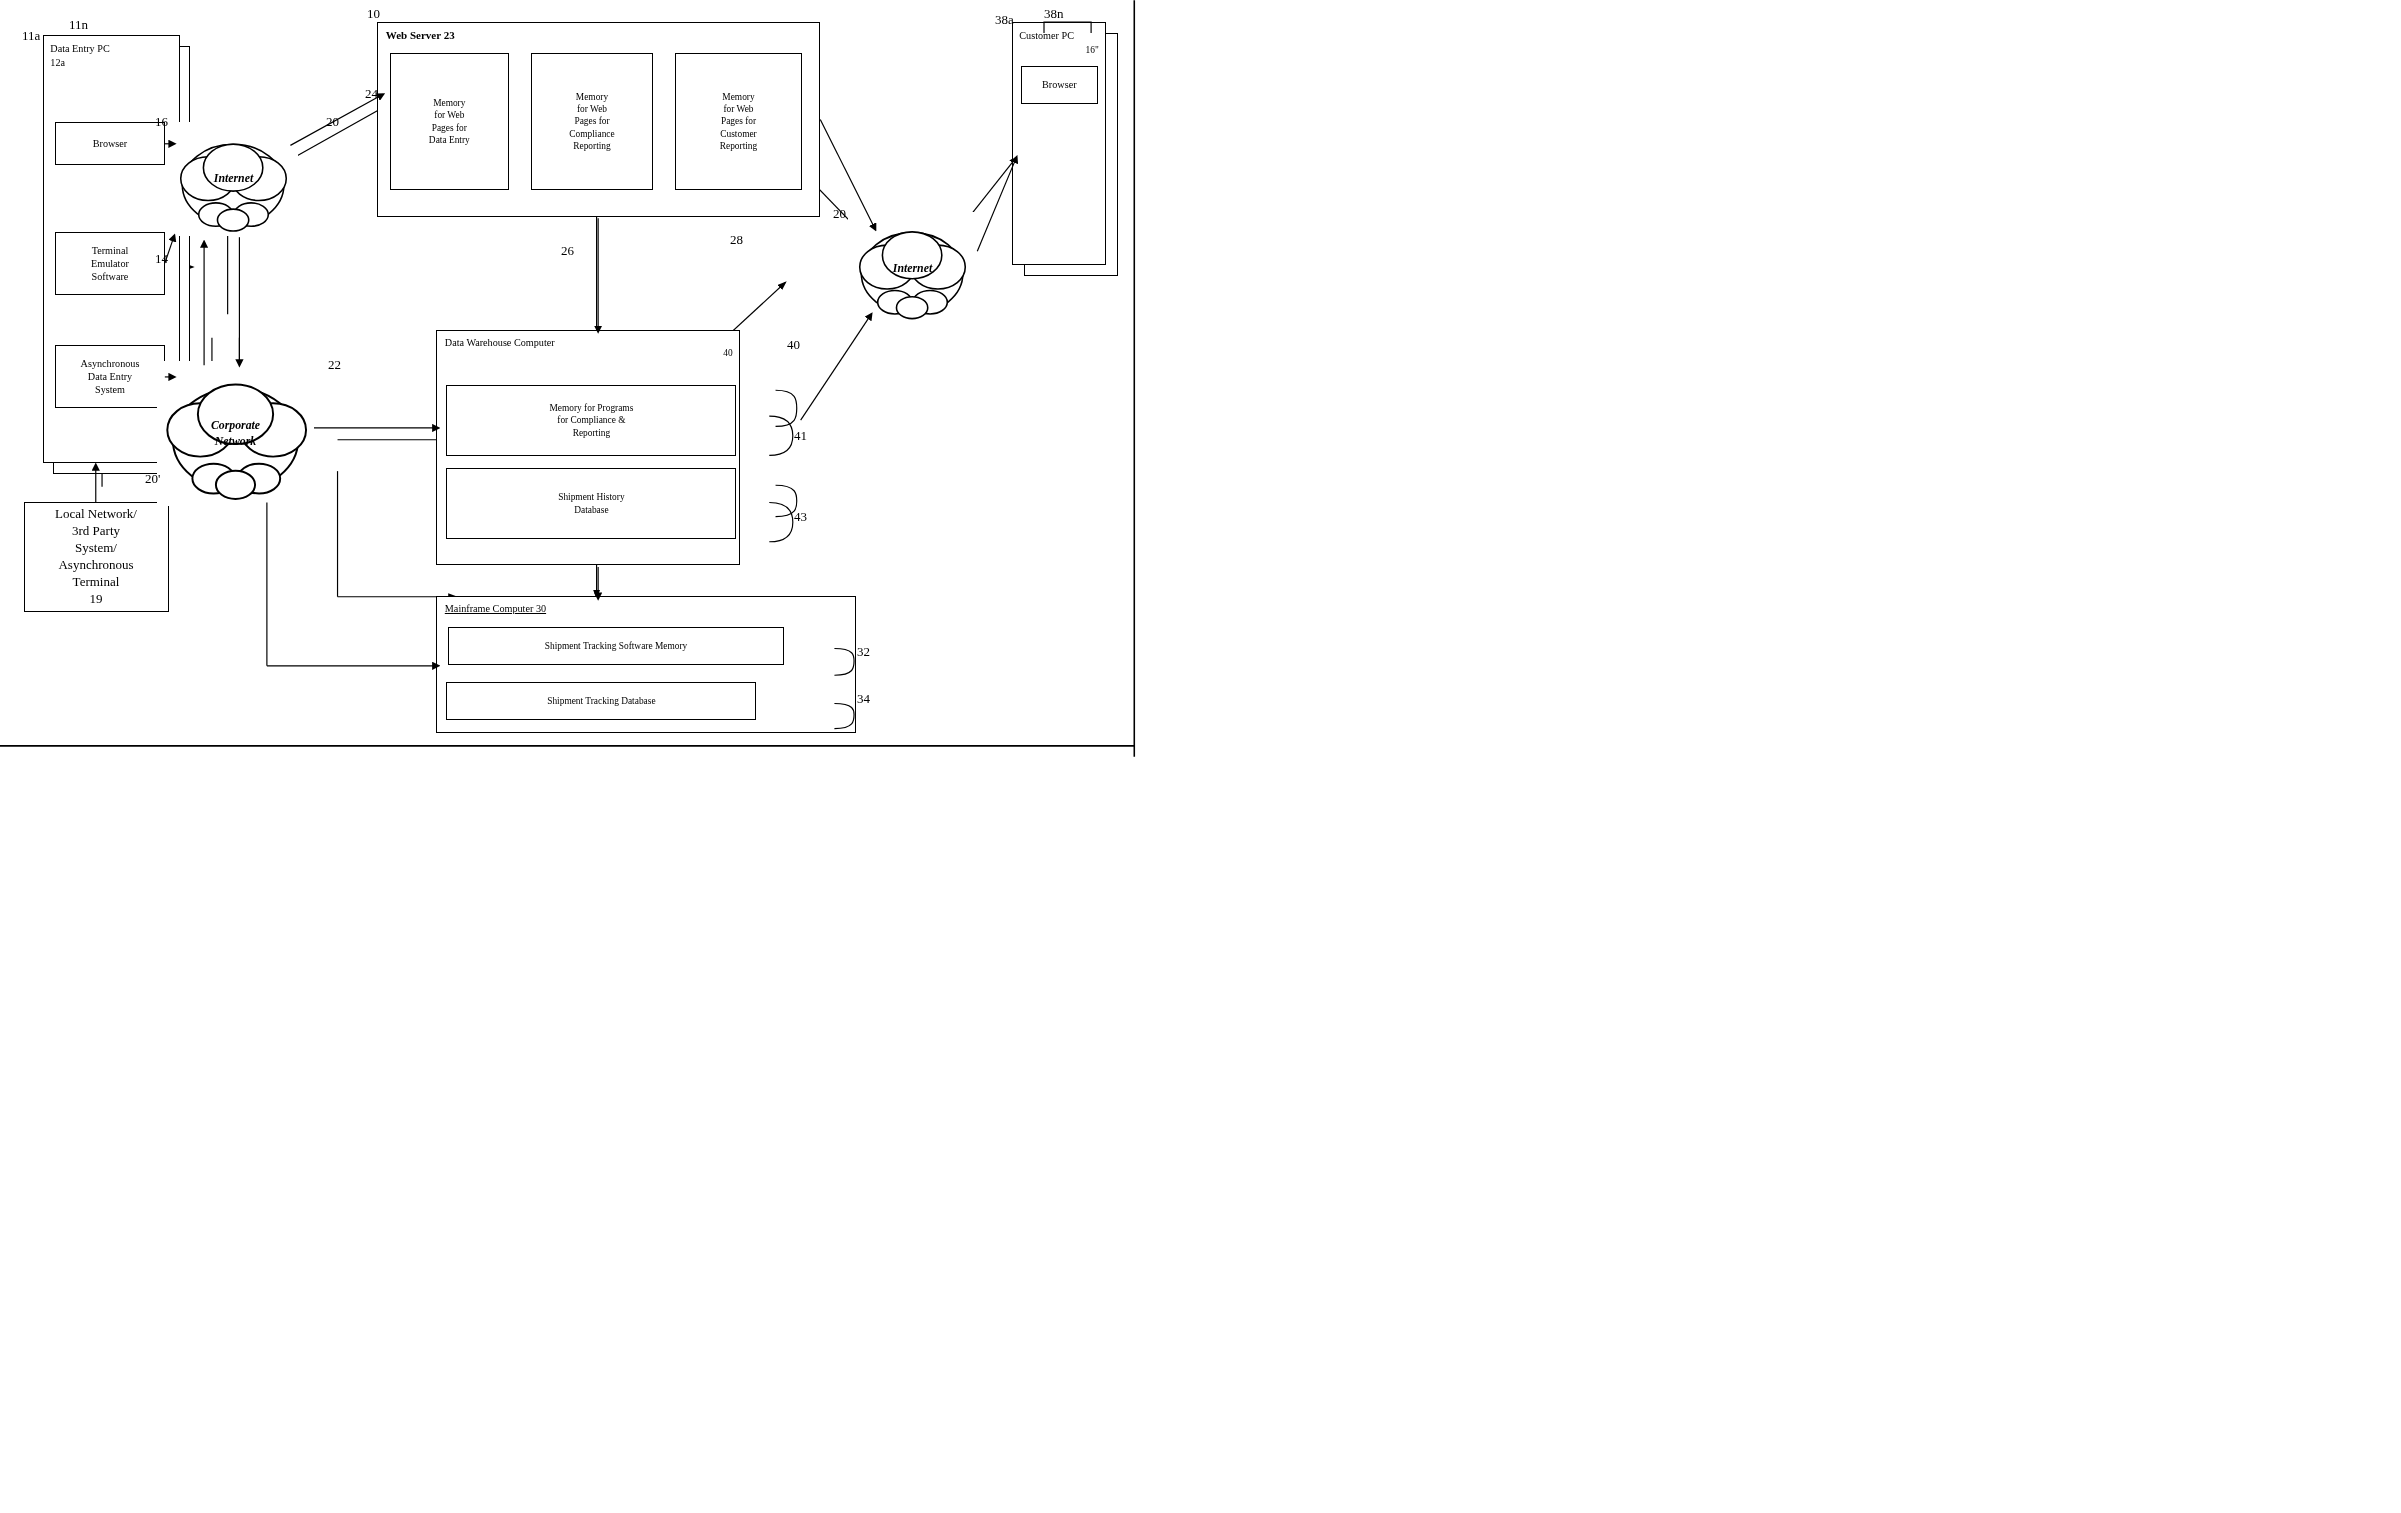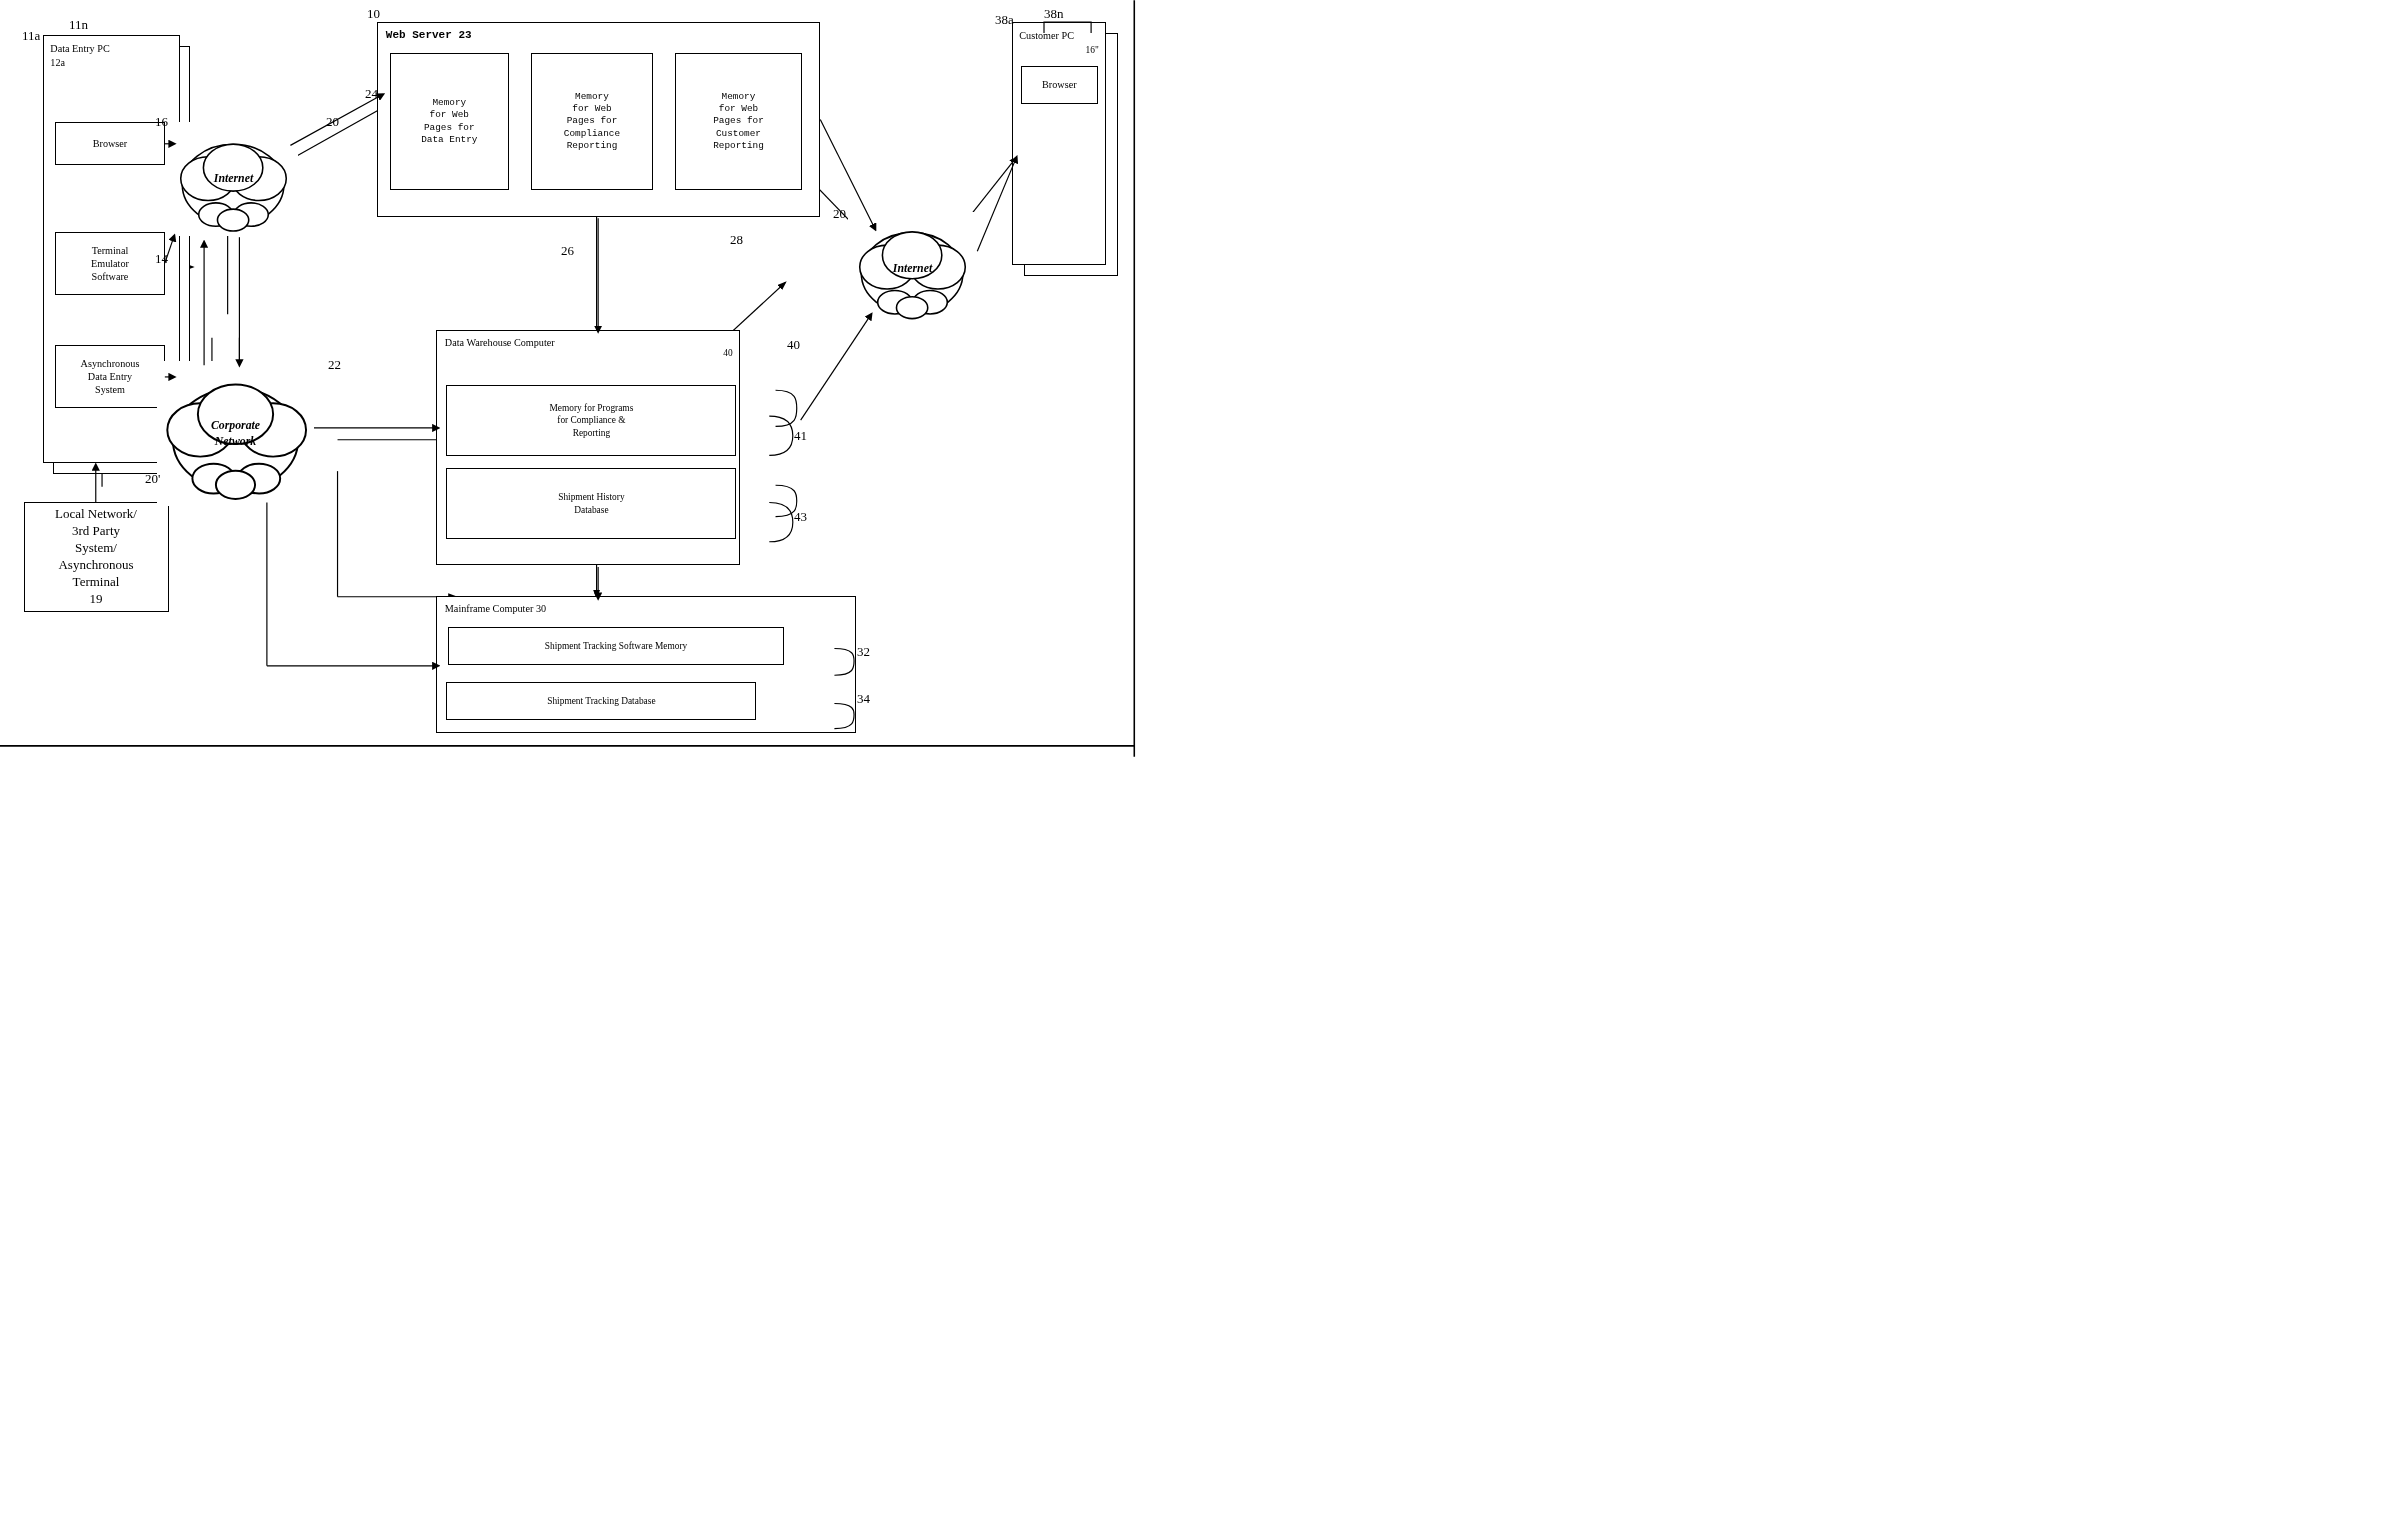--- a/index.html
+++ b/index.html
@@ -179,21 +179,21 @@
       <ellipse cx="55" cy="88" rx="42" ry="34" fill="white" stroke="#000" stroke-width="2.5"></ellipse>
       <ellipse cx="148" cy="88" rx="42" ry="34" fill="white" stroke="#000" stroke-width="2.5"></ellipse>
       <ellipse cx="100" cy="68" rx="48" ry="38" fill="white" stroke="#000" stroke-width="2.5"></ellipse>
       <ellipse cx="72" cy="150" rx="27" ry="19" fill="white" stroke="#000" stroke-width="2.5"></ellipse>
       <ellipse cx="130" cy="150" rx="27" ry="19" fill="white" stroke="#000" stroke-width="2.5"></ellipse>
       <ellipse cx="100" cy="158" rx="25" ry="18" fill="white" stroke="#000" stroke-width="2.5"></ellipse>
     </svg>
     <span class="cloud-label">Corporate<br>Network</span>
   </div>
 
-  <div class="box-outer" style="left:377px; top:22px; width:443px; height:195px; border:1.6px solid #000;font-family:Liberation Mono, monospace;">
+  <div class="box-outer" style="left:377px; top:22px; width:443px; height:195px; border:1.6px solid #000;">
     <div style="position:absolute;top:6.3px;left:7.8px;font-size:11px;font-weight:bold;">Web Server 23</div>
 
     <div class="box" style="position:absolute;left:11.8px;top:30px;width:119px;height:137px;font-size:9.4px;">
       <span>Memory<br>for Web<br>Pages for<br>Data Entry</span>
     </div>
 
     <div class="box" style="position:absolute;left:153px;top:30px;width:122px;height:137px;font-size:9.4px;">
       <span>Memory<br>for Web<br>Pages for<br>Compliance<br>Reporting</span>
     </div>
 
@@ -209,21 +209,21 @@
     <div class="box" style="position:absolute;left:9.4px;top:35px;width:290px;height:71px;font-size:9.4px;margin-top:19px;">
       <span>Memory for Programs<br>for Compliance &amp;<br>Reporting</span>
     </div>
 
     <div class="box" style="position:absolute;left:9.4px;top:137px;width:290px;height:71px;font-size:9.4px;">
       <span>Shipment History<br>Database</span>
     </div>
   </div>
 
   <div class="box-outer" style="left:436px; top:596px; width:420px; height:137px; border:1.6px solid #000;">
-    <div style="position:absolute;top:6.3px;left:7.8px;font-size:10.2px;">Mainframe Computer 30</div>
+    <div style="position:absolute;top:6.3px;left:7.8px;font-size:10.2px;text-decoration:underline;">Mainframe Computer 30</div>
 
     <div class="box" style="position:absolute;left:11px;top:30px;width:336px;height:38px;font-size:9.4px;">
       <span>Shipment Tracking Software Memory</span>
     </div>
 
     <div class="box" style="position:absolute;left:9.4px;top:85px;width:310px;height:38px;font-size:9.4px;">
       <span>Shipment Tracking Database</span>
     </div>
   </div>
 

